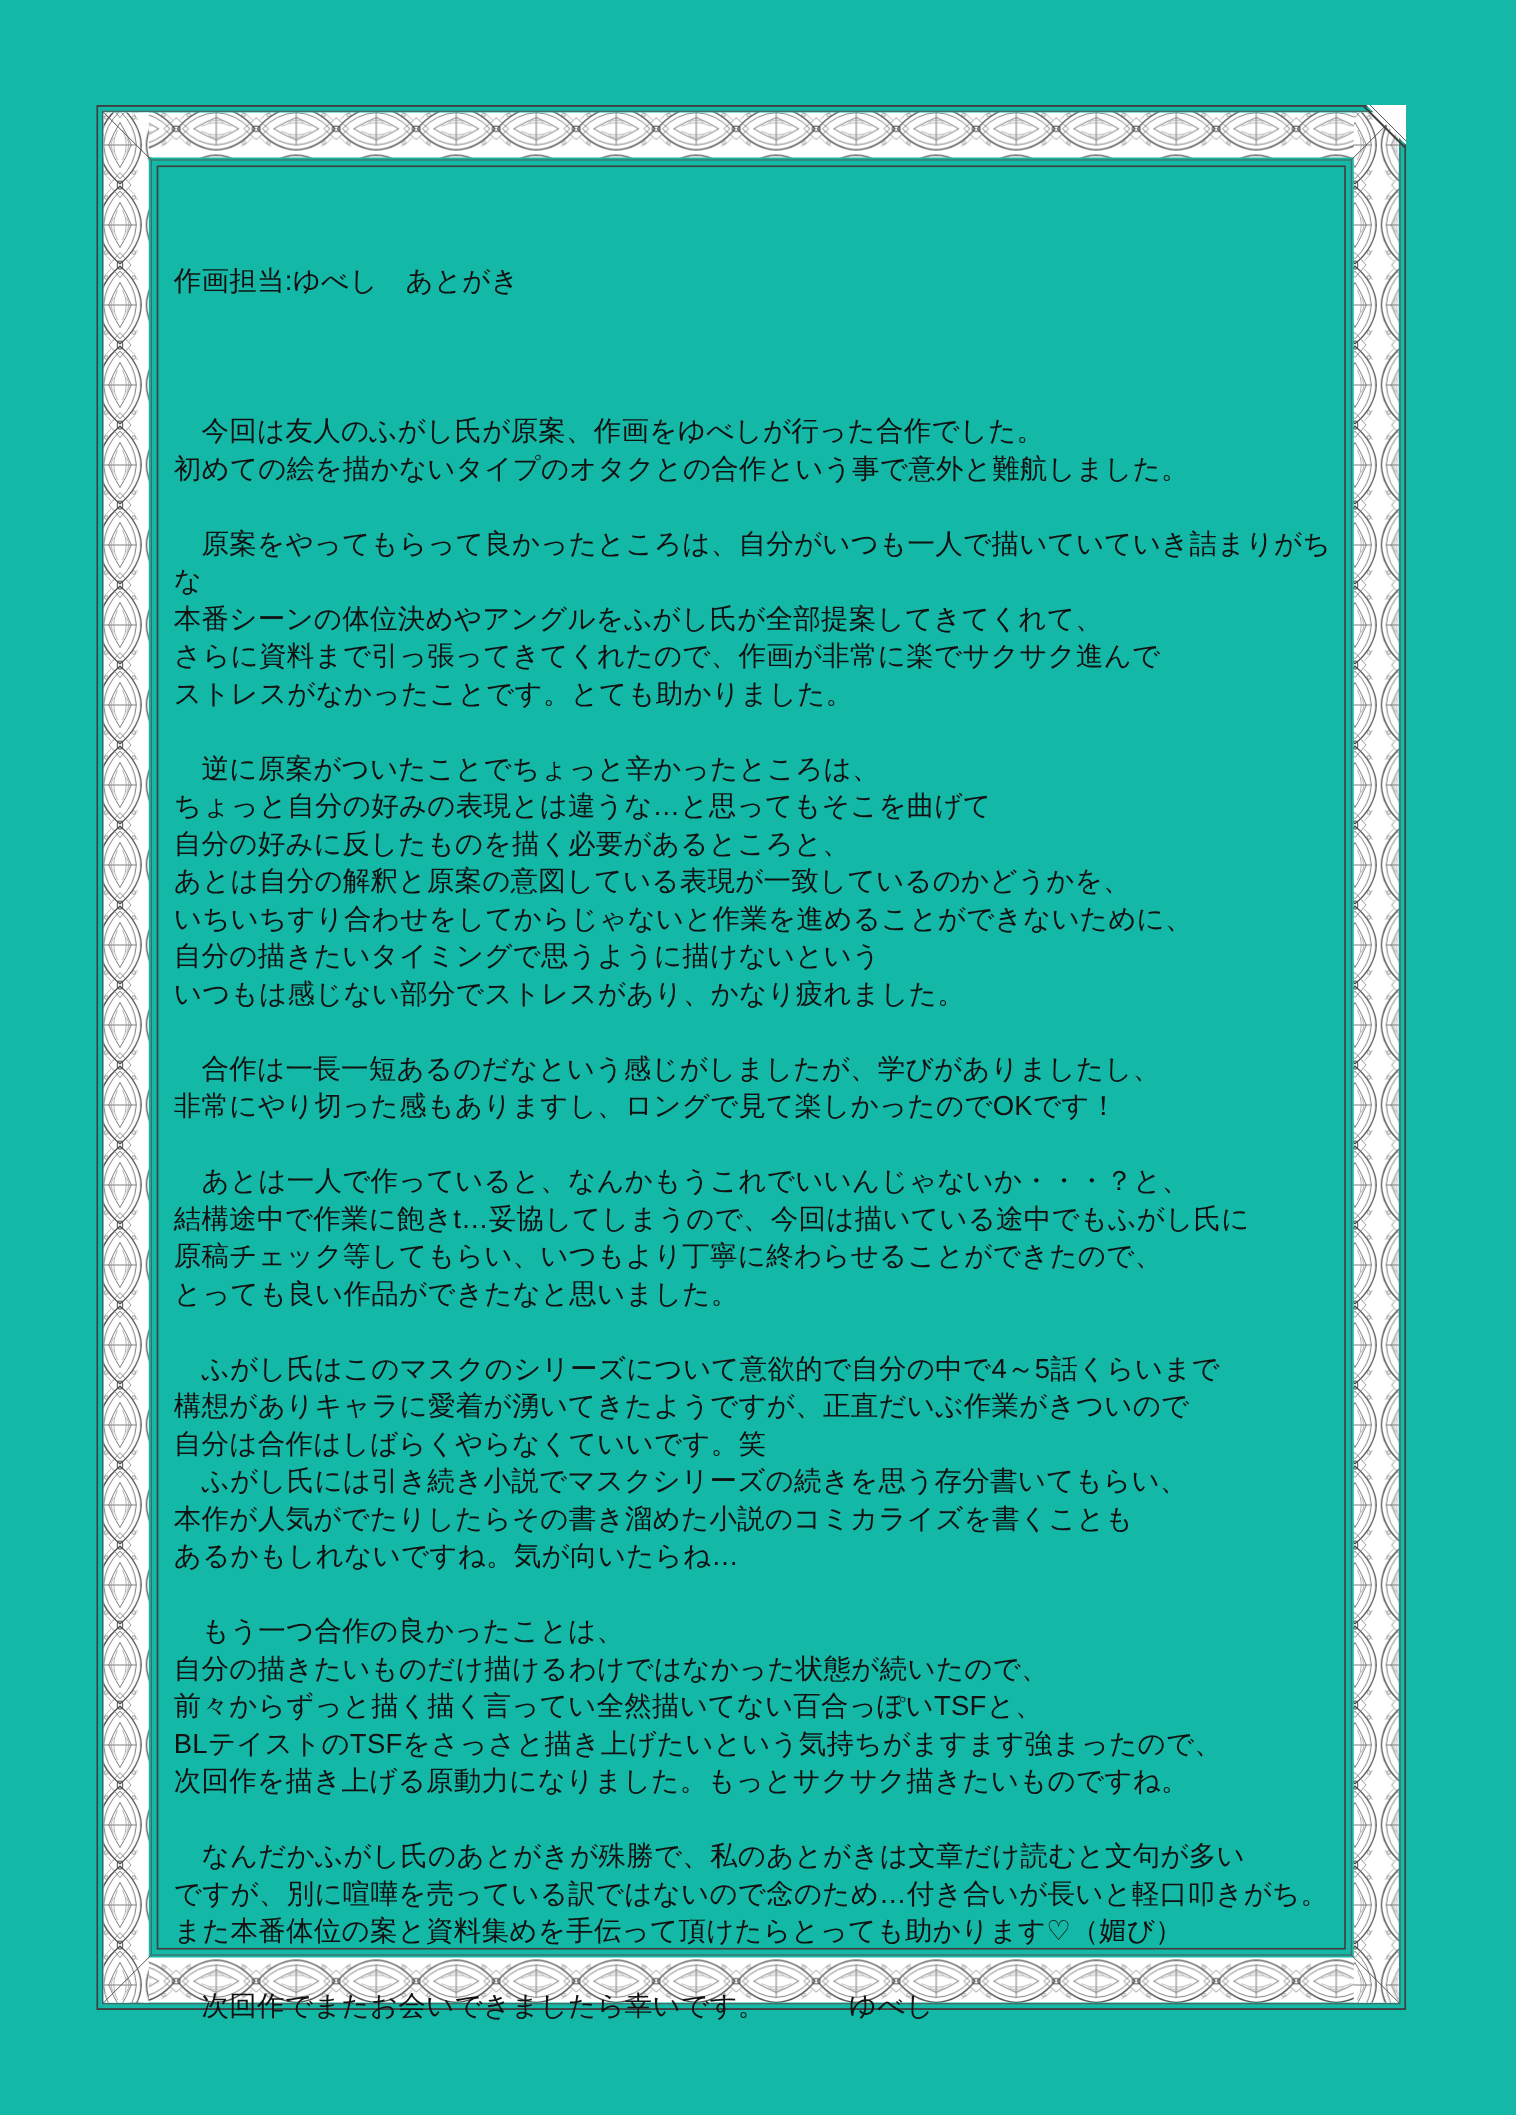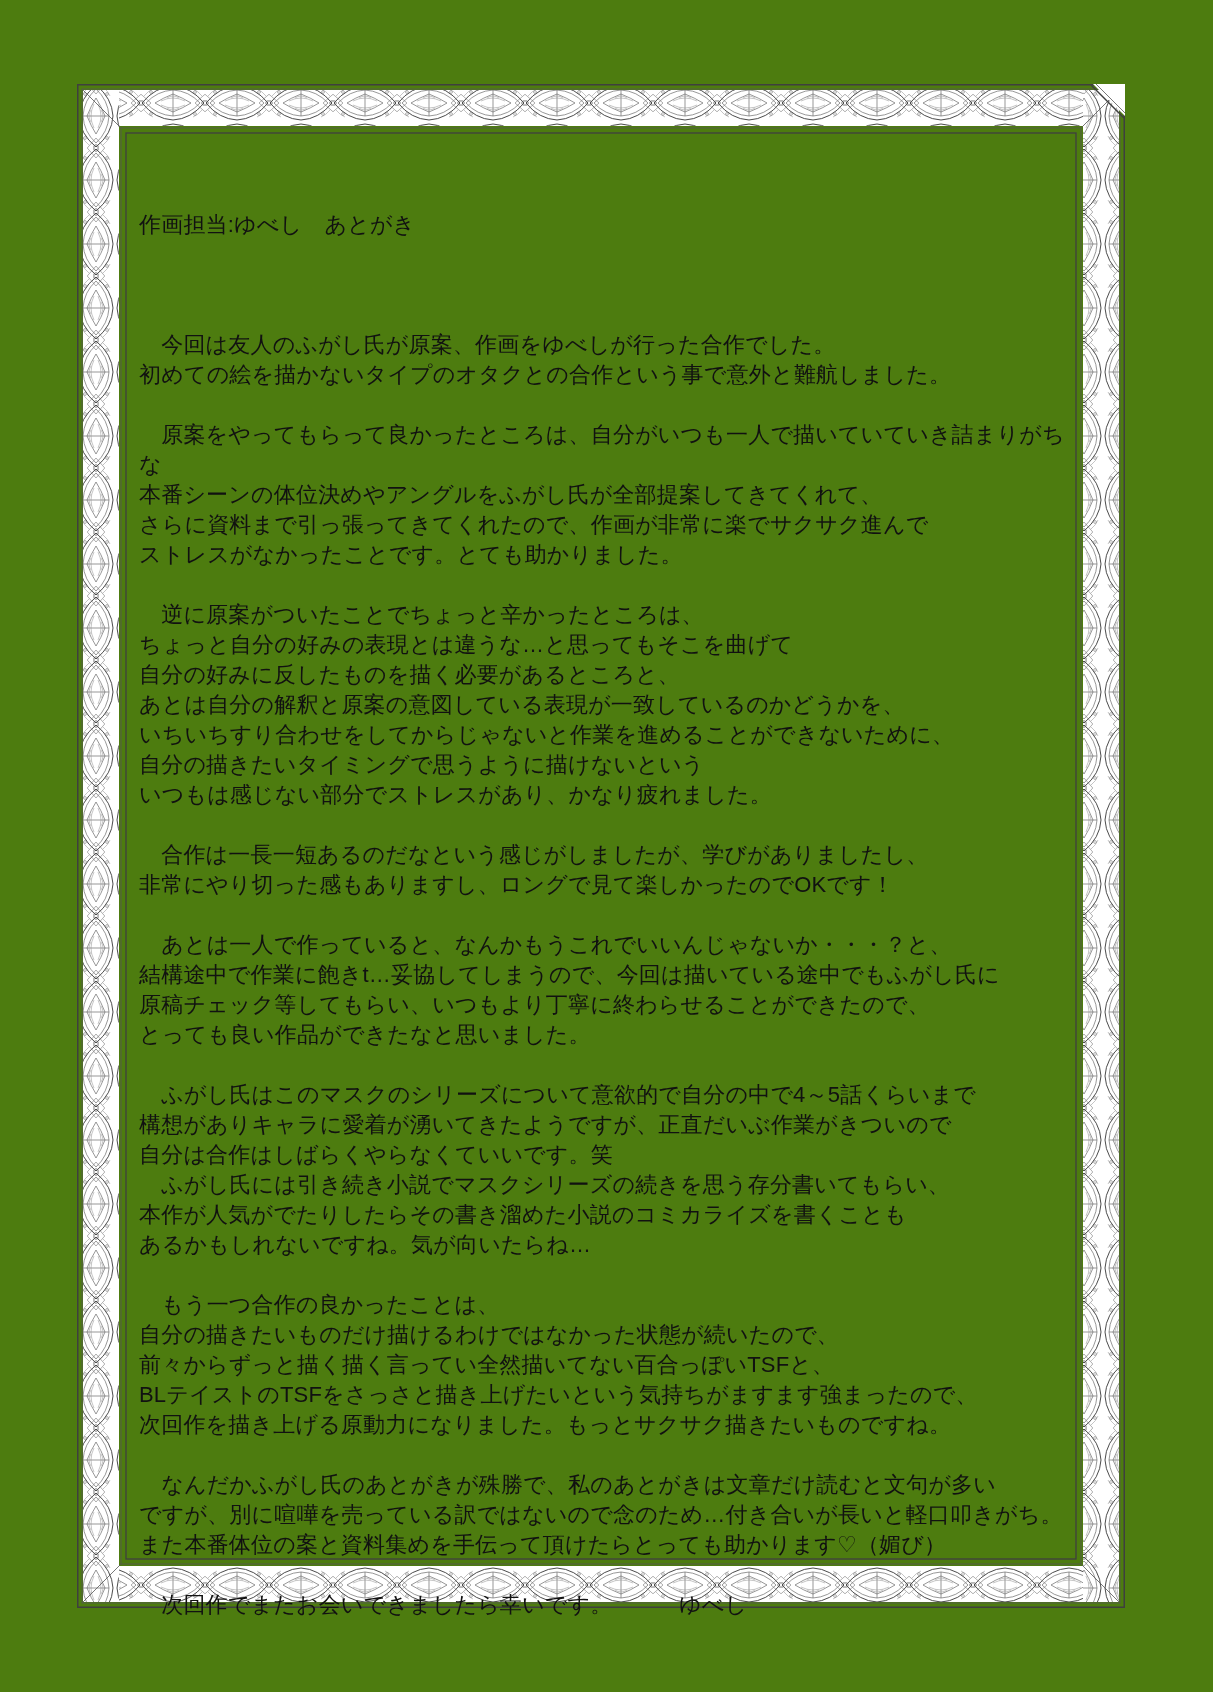--- a/index.html
+++ b/index.html
@@ -2,21 +2,21 @@
 <html lang="ja"><head>
 <meta charset="utf-8">
 <style>
   html,body{margin:0;padding:0;}
   body{
     width:1213px;height:1692px;position:relative;
     background:#ffffff;
     font-family:"Liberation Sans","DejaVu Sans",sans-serif;
     overflow:hidden;
   }
-  .sheet{position:absolute;inset:0;background:#4d7c0f;padding-left:16px;}
+  .sheet{position:absolute;inset:0;background:#14b8a6;padding-left:16px;}
   .frame-svg{position:absolute;left:77px;top:84px;}
   .content{
     position:absolute;left:139px;top:150px;width:935px;
     color:#111111;
     font-size:22px;line-height:30px;
     white-space:pre-wrap;
     letter-spacing:0.2px;
   }
   .title{margin:0 0 30px 0;}
   .para{margin:0 0 30px 0;}

